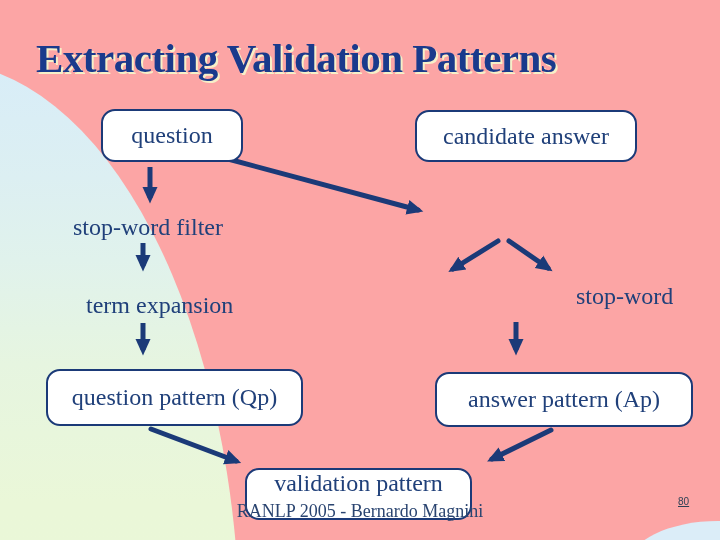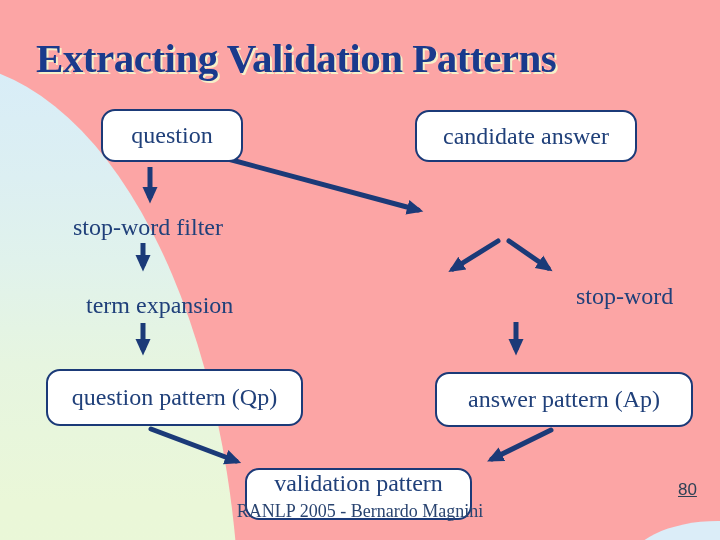--- a/index.html
+++ b/index.html
@@ -34,21 +34,21 @@
   .lbl-term-exp{left:75px;top:291px;}
   .lbl-ner{left:360px;top:280px;}
   .lbl-swf-right{left:565px;top:282px;text-align:right;}
 
   .arrows{position:absolute;left:0;top:0;width:720px;height:540px;pointer-events:none;}
   .arrows line{stroke:#1b3a78;stroke-width:5;}
   .arrows .diag{stroke-linecap:round;}
 
   .footer-credit{position:absolute;left:0;top:501px;width:720px;text-align:center;
                  font-size:18px;color:#2a4470;}
-  .page-number{position:absolute;left:678px;top:480px;font-size:17px;color:#2e4155;
+  .page-number{position:absolute;left:678px;top:496px;font-size:10px;color:#2e4155;
                font-family:"Liberation Sans","DejaVu Sans",sans-serif;text-decoration:underline;}
 </style>
 </head>
 <body>
 
 <div class="slide">
 
   <div class="bg-blob"></div>
   <div class="corner-blob"></div>
 

